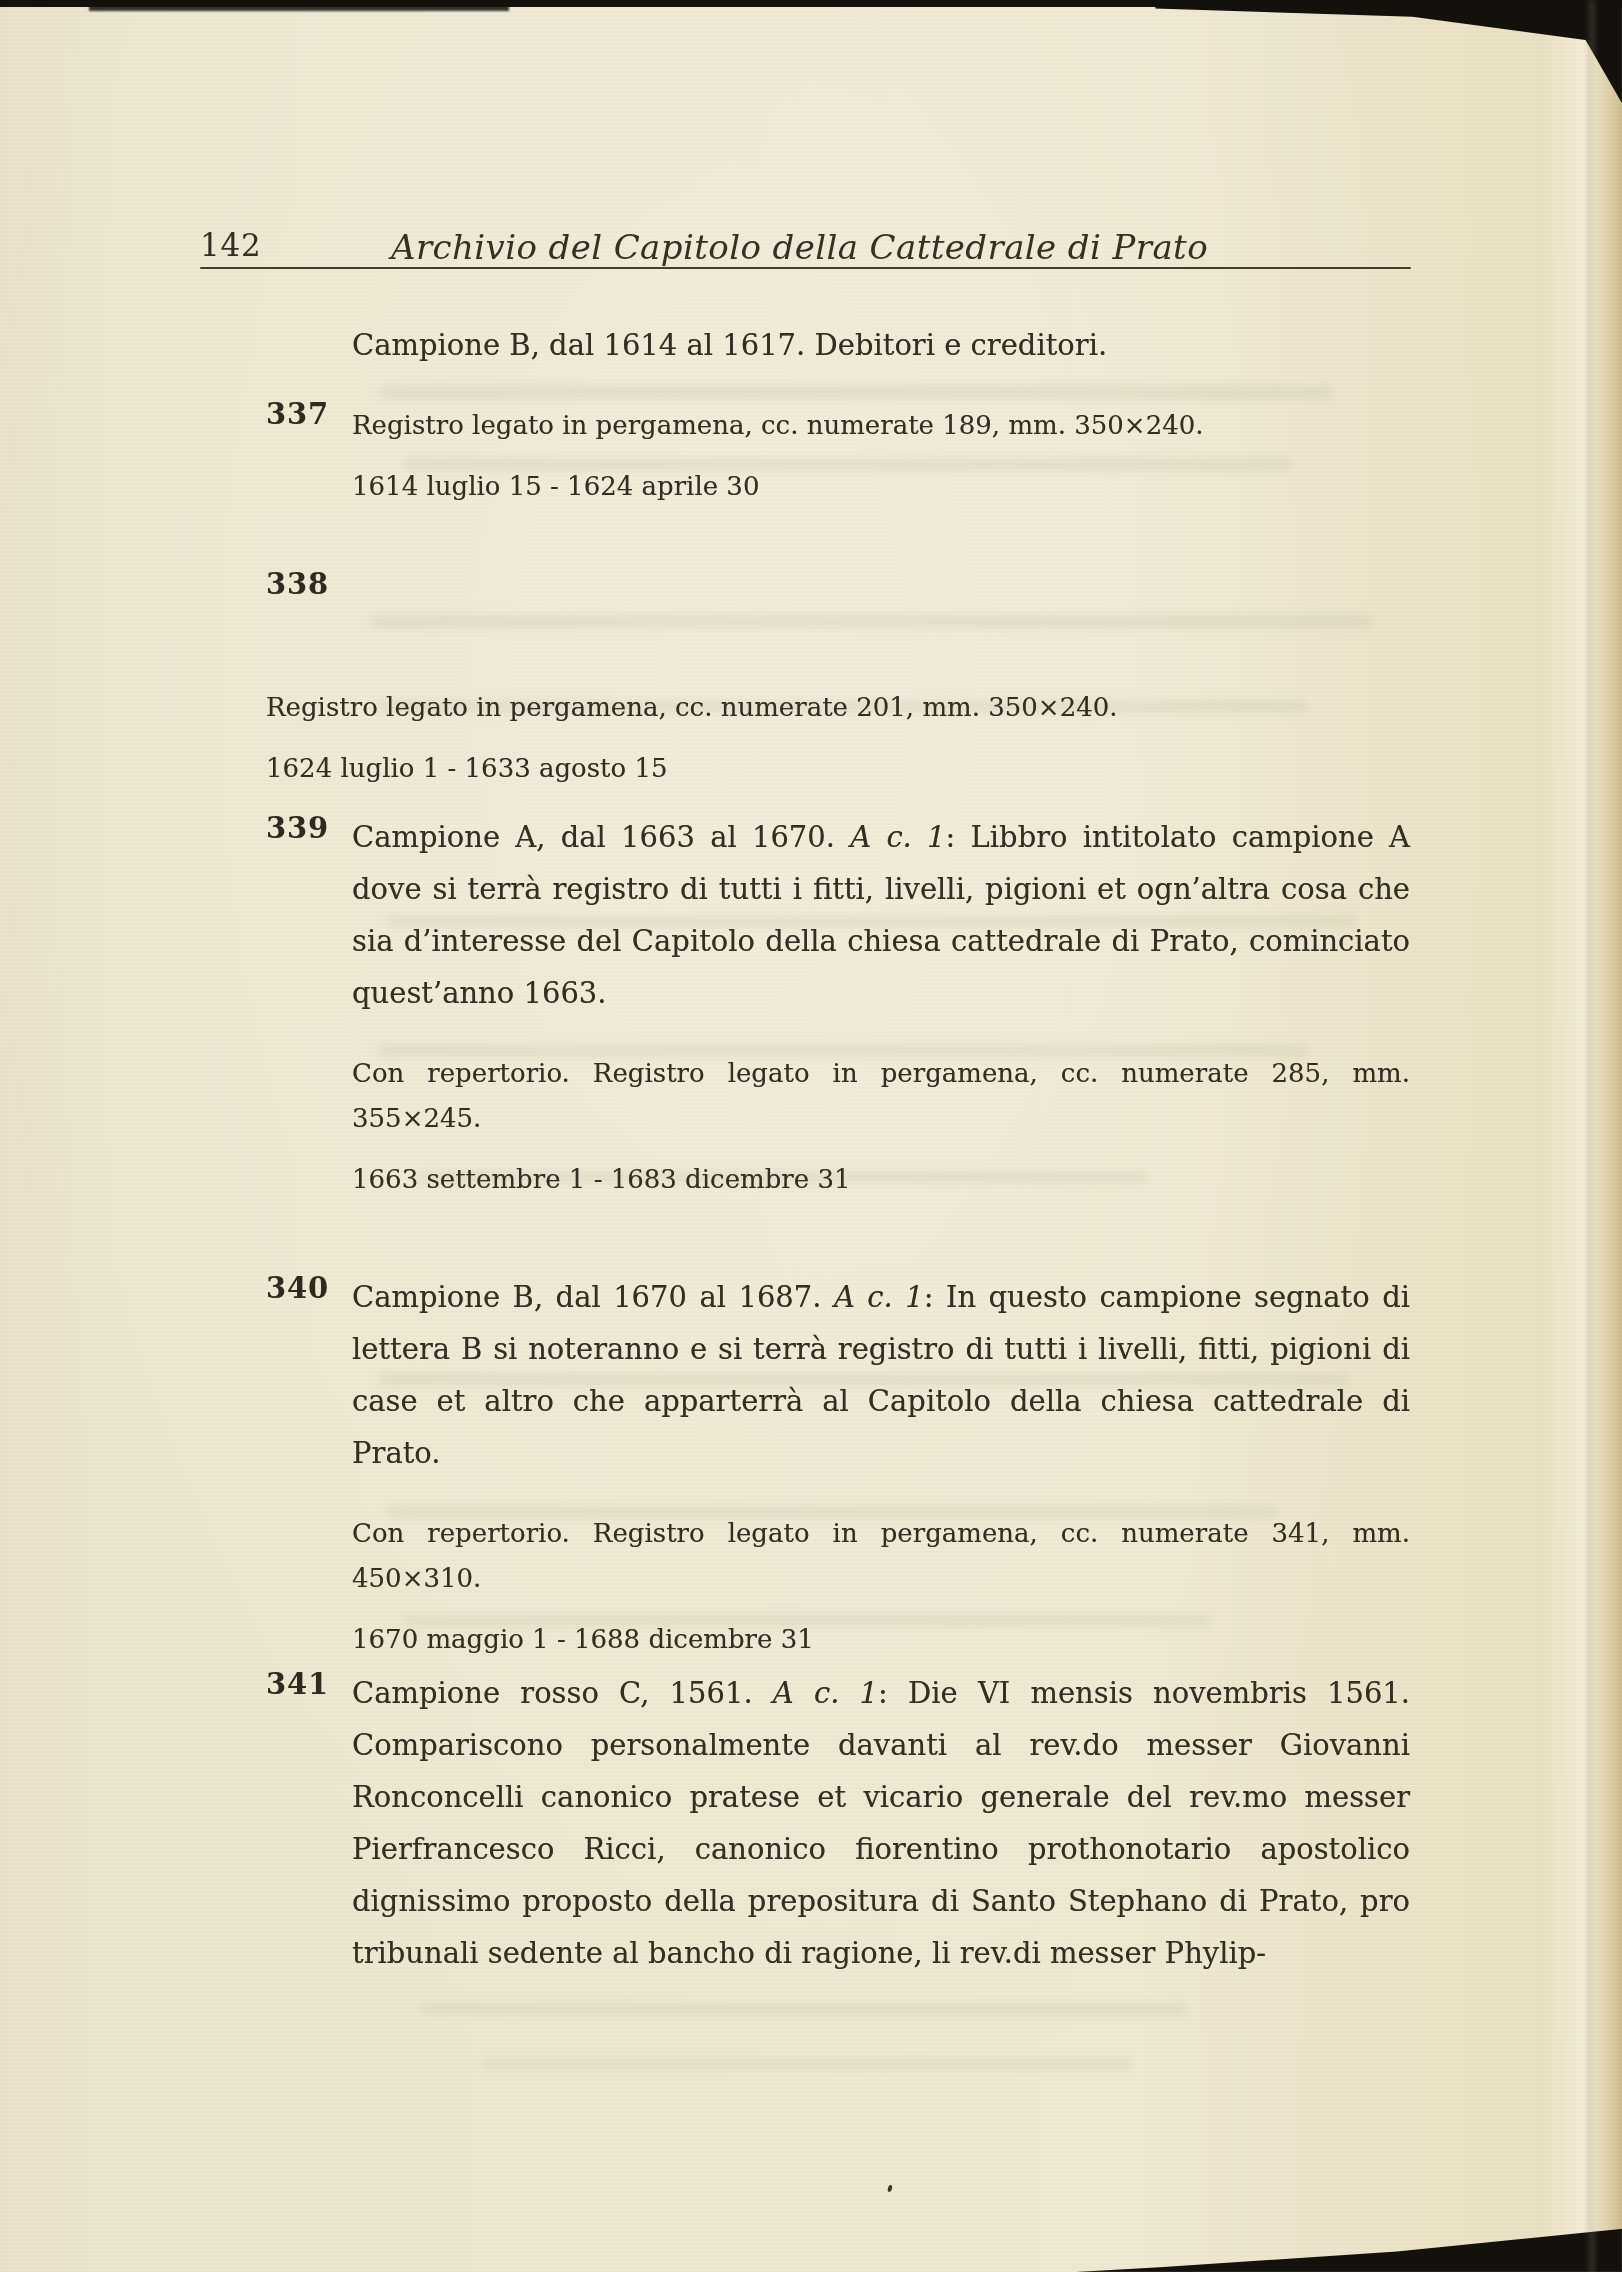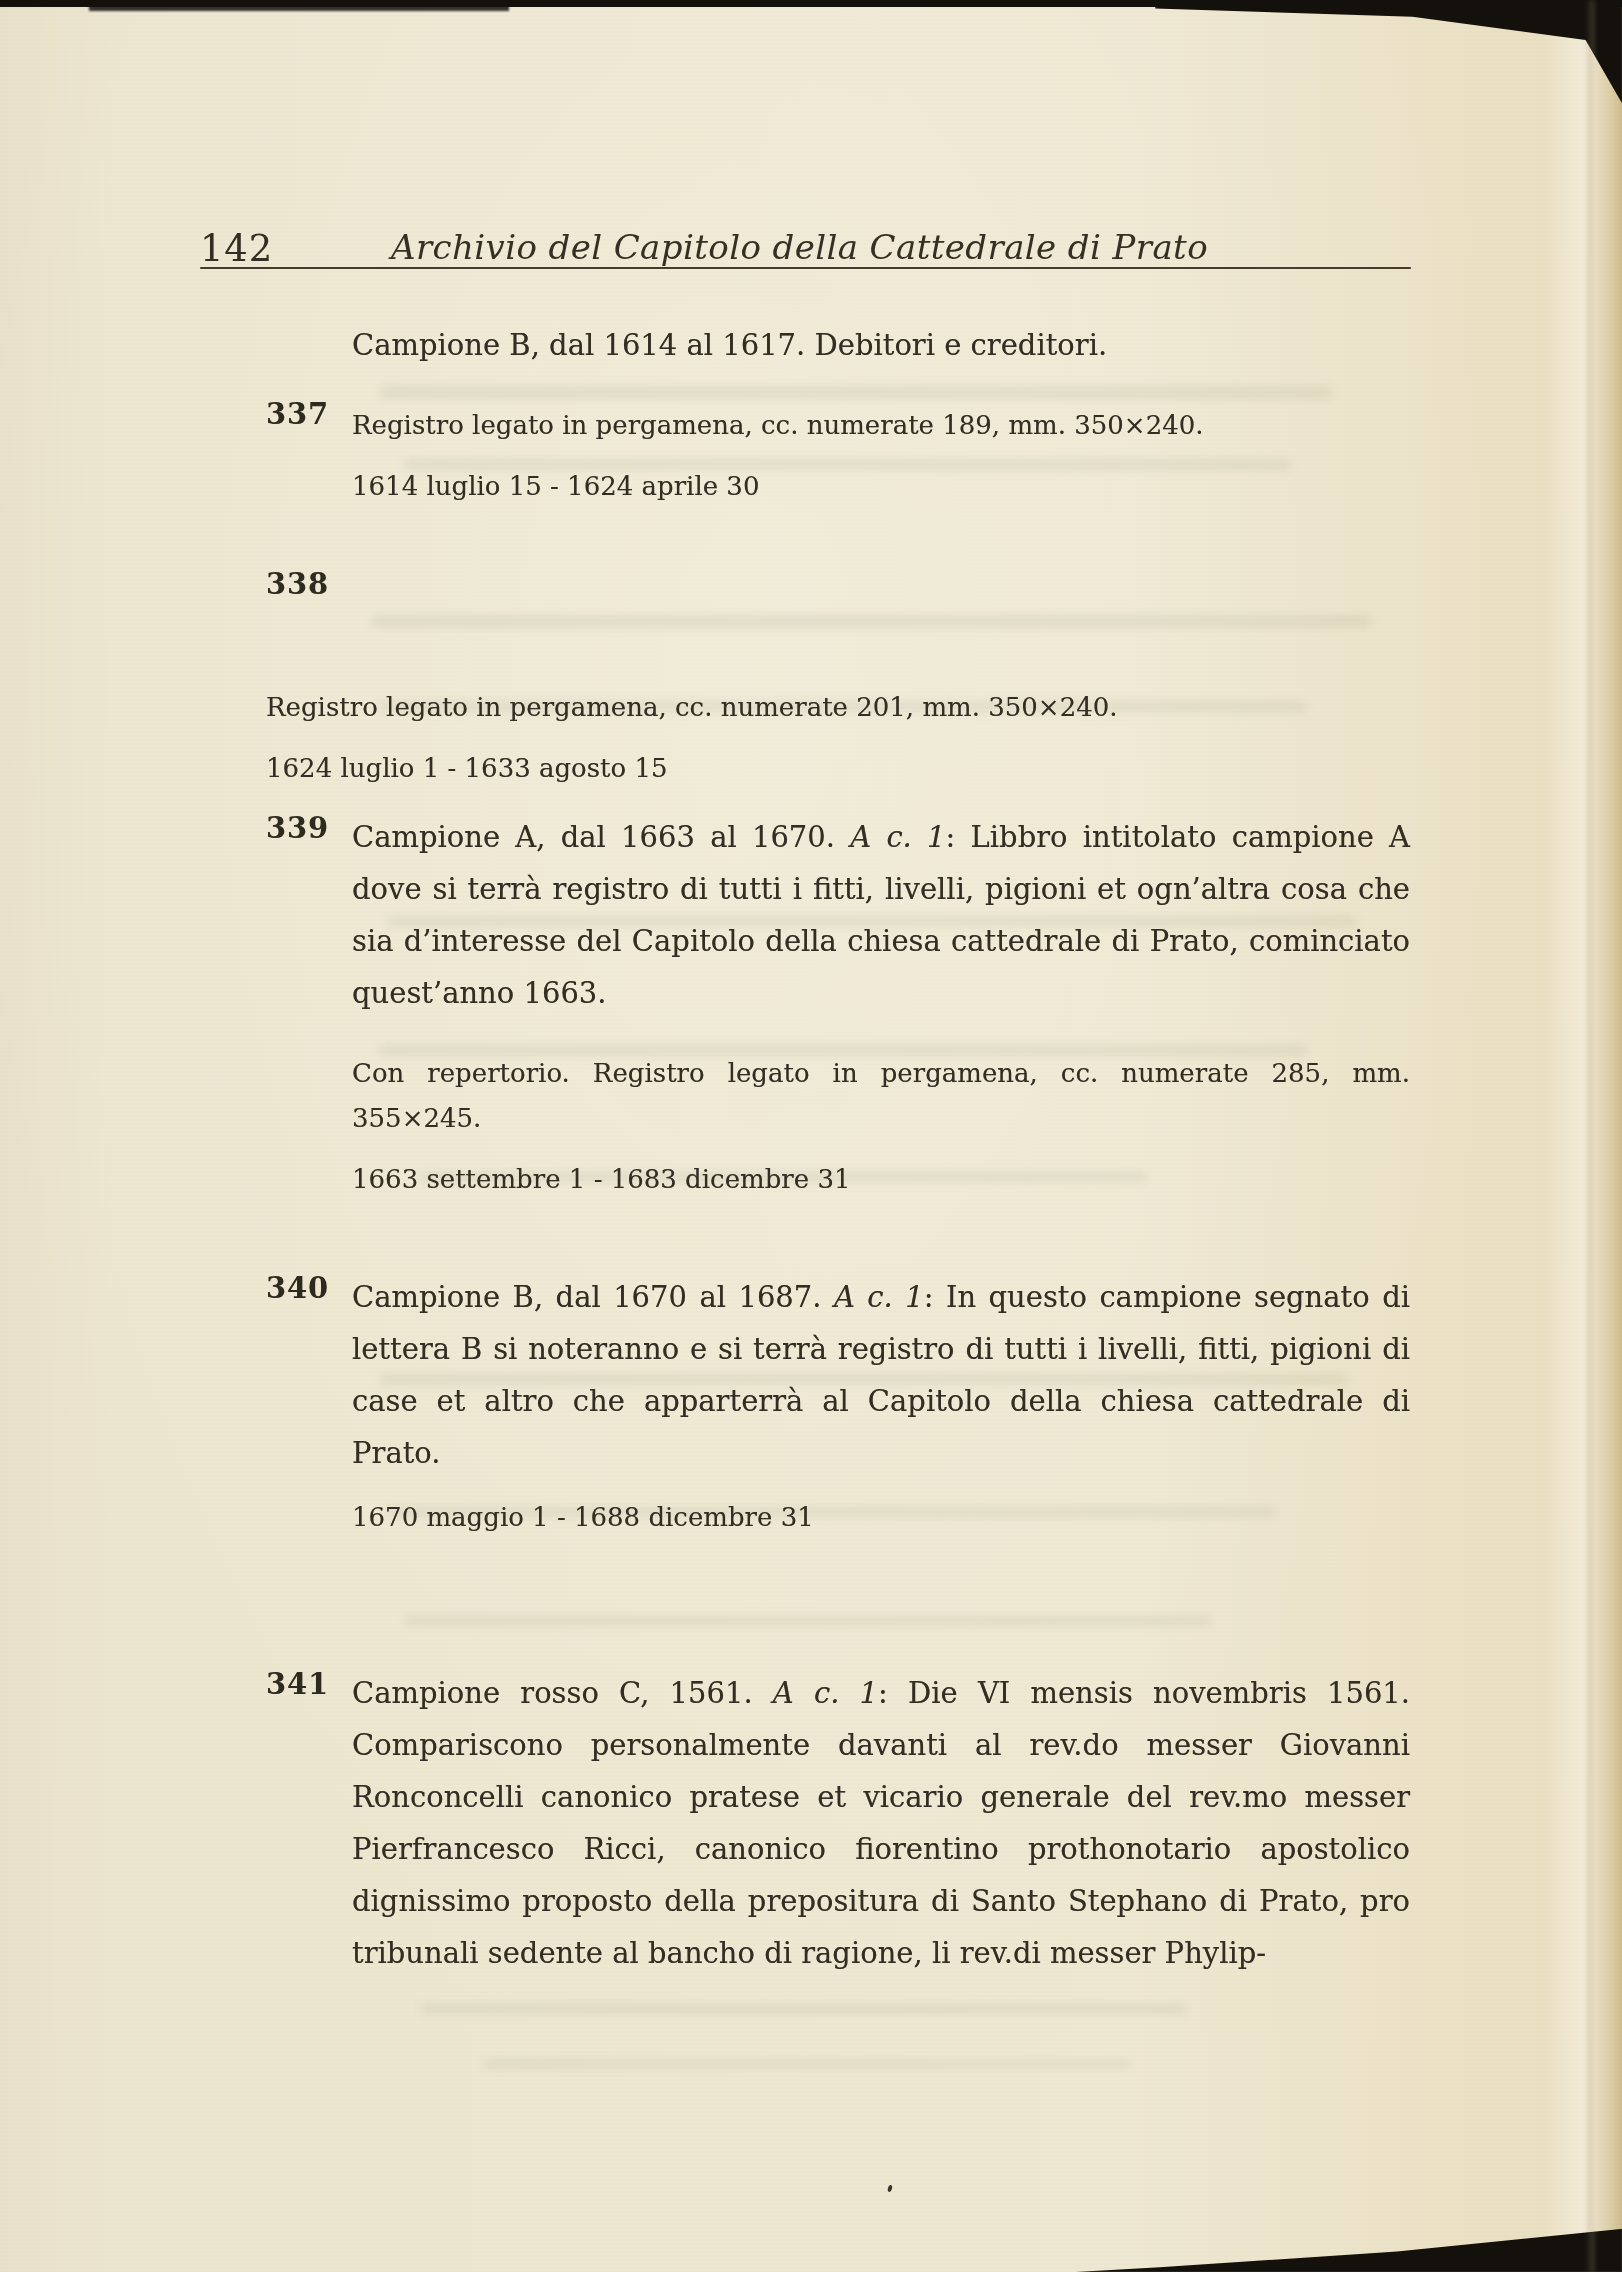--- a/index.html
+++ b/index.html
@@ -34,21 +34,21 @@
   .fold-crease{
     position:absolute;top:0;right:29px;width:8px;height:100%;
     background:linear-gradient(90deg,rgba(120,100,60,0) 0%,rgba(120,100,60,0.22) 55%,rgba(255,255,245,0.25) 100%);
     filter:blur(2.4px);
   }
   .ink-speck{position:absolute;width:4px;height:6.5px;background:#3a342a;border-radius:50%;transform:rotate(15deg);}
   
   .ghost{position:absolute;background:rgba(142,152,118,0.14);border-radius:6.5px;filter:blur(4px);}
   
   .running-head{position:absolute;top:227px;left:200px;width:1211px;height:34px;}
-  .pagenum{position:absolute;left:0;top:0;font-size:37px;letter-spacing:0.8px;}
+  .pagenum{position:absolute;left:0;top:0;font-size:31px;letter-spacing:0.8px;}
   .running-title{
     position:absolute;left:0;right:12px;text-align:center;top:0;
     font-style:italic;font-size:34px;letter-spacing:0.4px;color:#352f24;
   }
   .head-rule{position:absolute;top:267px;left:200px;width:1211px;height:2.4px;background:#453c2c;border-radius:1.6px;}
   
   .entry{position:absolute;left:266px;width:1146px;display:flex;}
   .num{width:86px;flex:0 0 86px;font-size:29px;font-weight:700;letter-spacing:0.8px;color:#2f2a20;}
   .body{width:1058px;flex:0 0 1058px;}
   p{margin:0;}
@@ -123,20 +123,21 @@
         <p class="title"><span>Campione A, dal 1663 al 1670. </span><i class="ac1">A c. 1</i><span>: Libbro intitolato campione A dove si terrà registro di tutti i fitti, livelli, pigioni et ogn’altra cosa che sia d’interesse del Capitolo della chiesa cattedrale di Prato, cominciato quest’anno 1663.</span></p>
         <p class="desc">Con repertorio. Registro legato in pergamena, cc. numerate 285, mm. 355×245.</p>
         <p class="daterange">1663 settembre 1 - 1683 dicembre 31</p>
       </div>
     </article>
 
     <article class="entry" style="top:1259px;margin-top:12px;">
       <div class="num">340</div>
       <div class="body">
         <p class="title"><span>Campione B, dal 1670 al 1687. </span><i class="ac1">A c. 1</i><span>: In questo campione segnato di lettera B si noteranno e si terrà registro di tutti i livelli, fitti, pigioni di case et altro che apparterrà al Capitolo della chiesa cattedrale di Prato.</span></p>
+        <p class="desc">Con repertorio. Registro legato in pergamena, cc. numerate 341, mm. 450×310.</p>
         <p class="daterange">1670 maggio 1 - 1688 dicembre 31</p>
       </div>
     </article>
 
     <article class="entry" style="top:1667px;">
       <div class="num">341</div>
       <div class="body">
         <p class="title"><span>Campione rosso C, 1561. </span><i class="ac1">A c. 1</i><span>: Die VI mensis novembris 1561. Compariscono personalmente davanti al rev.do messer Giovanni Ronconcelli canonico pratese et vicario generale del rev.mo messer Pierfrancesco Ricci, canonico fiorentino prothonotario apostolico dignissimo proposto della prepositura di Santo Stephano di Prato, pro tribunali sedente al bancho di ragione, li rev.di messer Phylip-</span></p>
       </div>
     </article>

